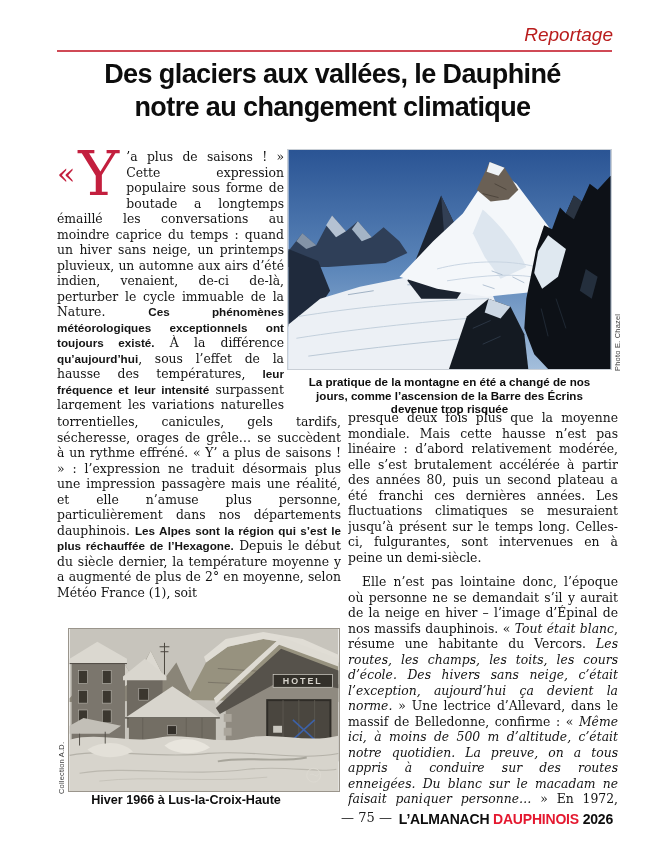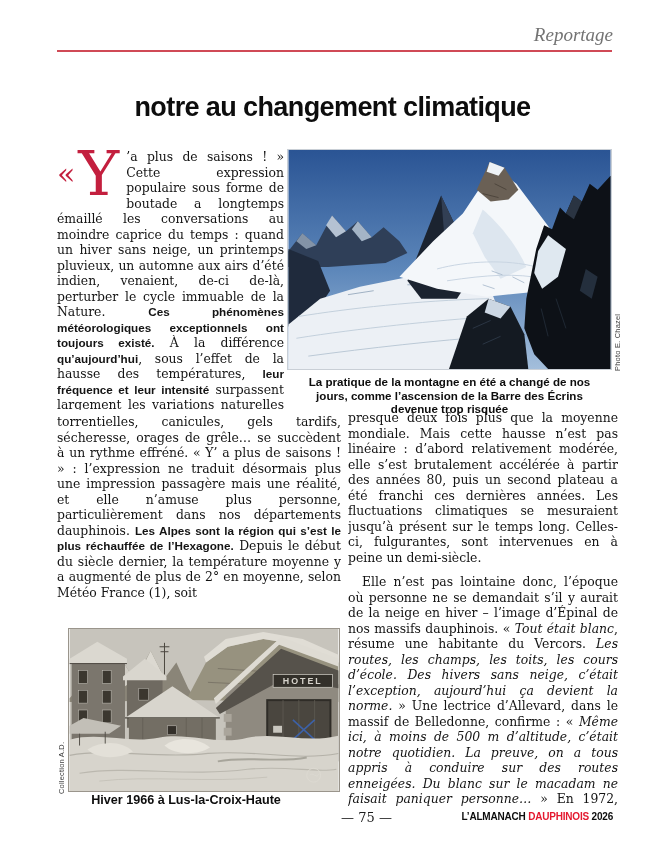--- a/index.html
+++ b/index.html
@@ -6,22 +6,22 @@
     --red-dropcap:#c31f3e;
     --red-rule:#d04a56;
     --red-brand:#e4182f;
     --ink:#141414;
   }
   *{box-sizing:border-box;margin:0;padding:0;}
   body{background:#ffffff;font-family:"Liberation Sans",sans-serif;}
   .page{position:relative;width:665px;height:854px;background:#ffffff;overflow:hidden;}
 
   
-  .kicker{position:absolute;top:24px;right:52px;font-style:italic;font-size:19px;color:#737373;
-    font-family:Liberation Serif, serif;}
+  .kicker{position:absolute;top:24px;right:52px;font-style:italic;font-size:19px;color:#b91c1c;
+    font-family:Liberation Sans, sans-serif;}
   .rule{position:absolute;top:50px;left:57px;width:555px;height:2px;background:var(--red-rule);}
   .title{position:absolute;top:58px;left:0;width:100%;text-align:center;
     font-family:"Liberation Sans",sans-serif;font-weight:700;font-size:27px;line-height:33px;
     color:#0d0d0d;letter-spacing:-0.6px;}
 
   
   .bodytext{font-family:"DejaVu Serif",serif;font-size:12.4px;line-height:15.5px;
     text-align:justify;color:var(--ink);}
   .bodytext .b{font-family:"Liberation Sans",sans-serif;font-weight:700;font-size:11.7px;}
   .bodytext .i{font-style:italic;}
@@ -46,33 +46,33 @@
   .fig-winter .caption{margin-top:1px;font-size:12.6px;line-height:14px;}
   .vcredit{position:absolute;font-size:7.5px;color:#3c3c3c;letter-spacing:.2px;
     writing-mode:vertical-rl;transform:rotate(180deg);font-family:"Liberation Sans",sans-serif;}
   .fig-mountain .vcredit{right:-10px;top:150px;height:72px;}
   .fig-winter .vcredit{left:-11px;top:82px;height:84px;}
 
   
   .folio{position:absolute;top:810px;left:18px;width:100%;text-align:center;
     font-family:"DejaVu Serif",serif;font-size:13px;color:#1c1c1c;padding-left:32px;}
   .brand{position:absolute;top:811px;right:52px;font-family:"Liberation Sans",sans-serif;
-    font-weight:700;font-size:10px;letter-spacing:-0.2px;color:#0d0d0d;white-space:nowrap;}
+    font-weight:700;font-size:14px;letter-spacing:-0.2px;color:#0d0d0d;white-space:nowrap;}
   .brand .red{color:var(--red-brand);}
 </style>
 </head>
 <body>
 
 <div class="page">
 
   <div class="kicker">Reportage</div>
   <div class="rule"></div>
 
   <h1 class="title">
-    <br>
+    <span>Des glaciers aux vallées, le Dauphiné</span><br>
     <span>notre au changement climatique</span>
   </h1>
 
   <div class="bodytext colA">
     <span class="dropcap">
         <span class="dc-q">«</span>
         <span class="dc-y">Y</span>
       </span><span><span>’a plus de saisons ! » Cette expression populaire sous forme de boutade a longtemps émaillé les conversations au moindre caprice du temps : quand un hiver sans neige, un printemps pluvieux, un automne aux airs d’été indien, venaient, de-ci de-là, perturber le cycle immuable de la Nature. </span><span class="b">Ces phénomènes météorologiques exceptionnels ont toujours existé.</span><span> À la différence </span><span class="b">qu’aujourd’hui</span><span>, sous l’effet de la hausse des températures, </span><span class="b">leur fréquence et leur intensité</span><span> surpassent largement les variations naturelles observées par le passé. Éboulements, crues</span></span>
   </div>
 

